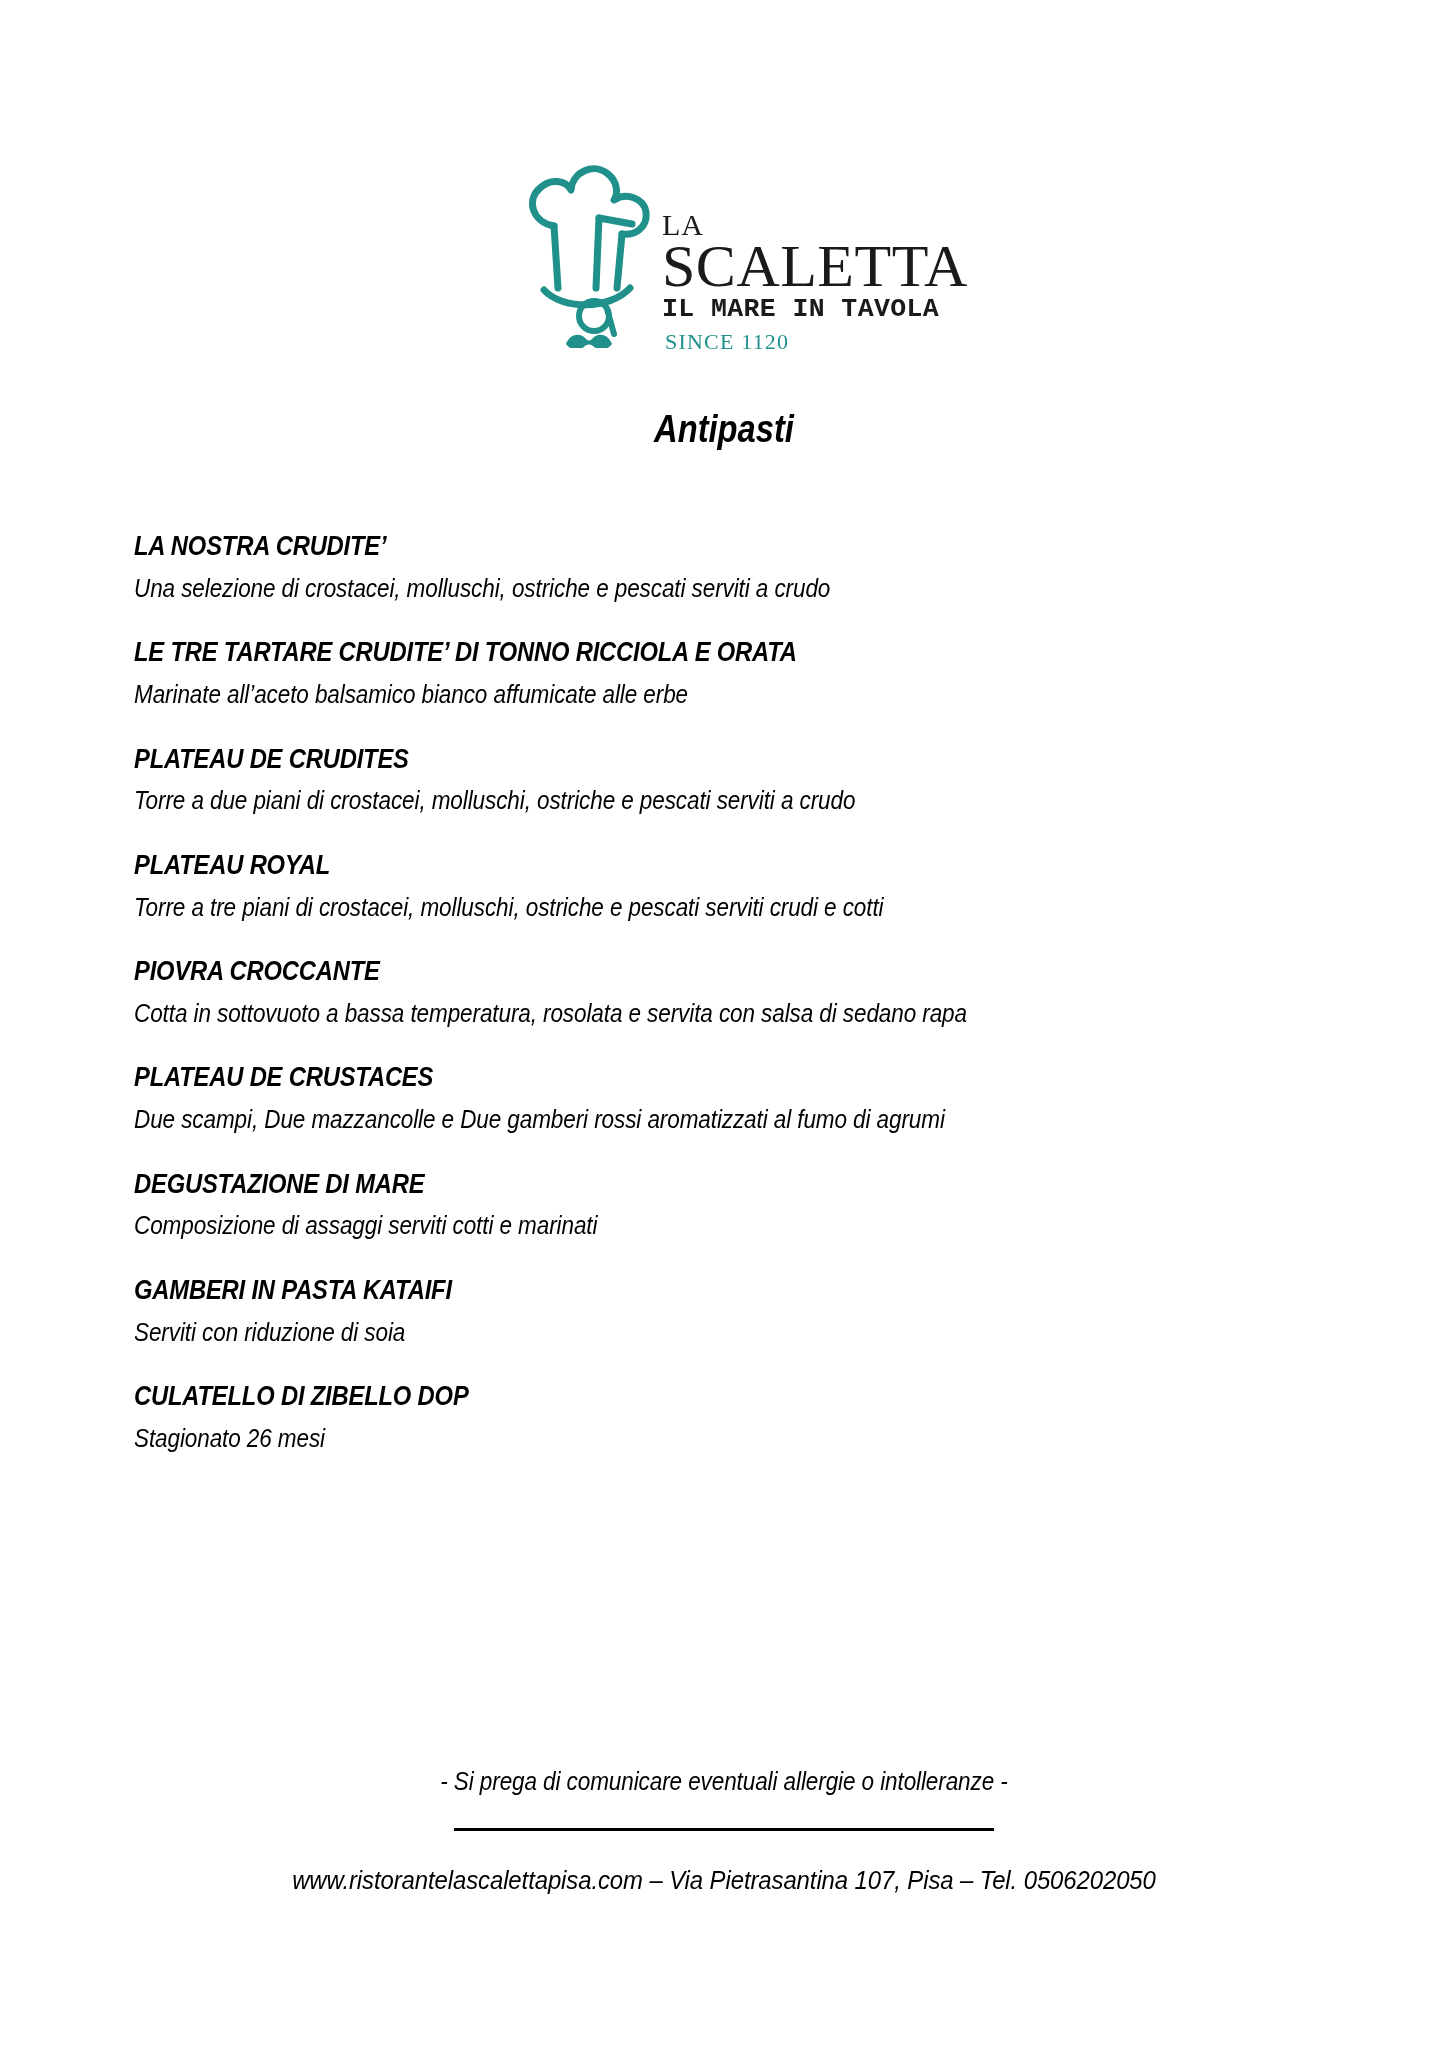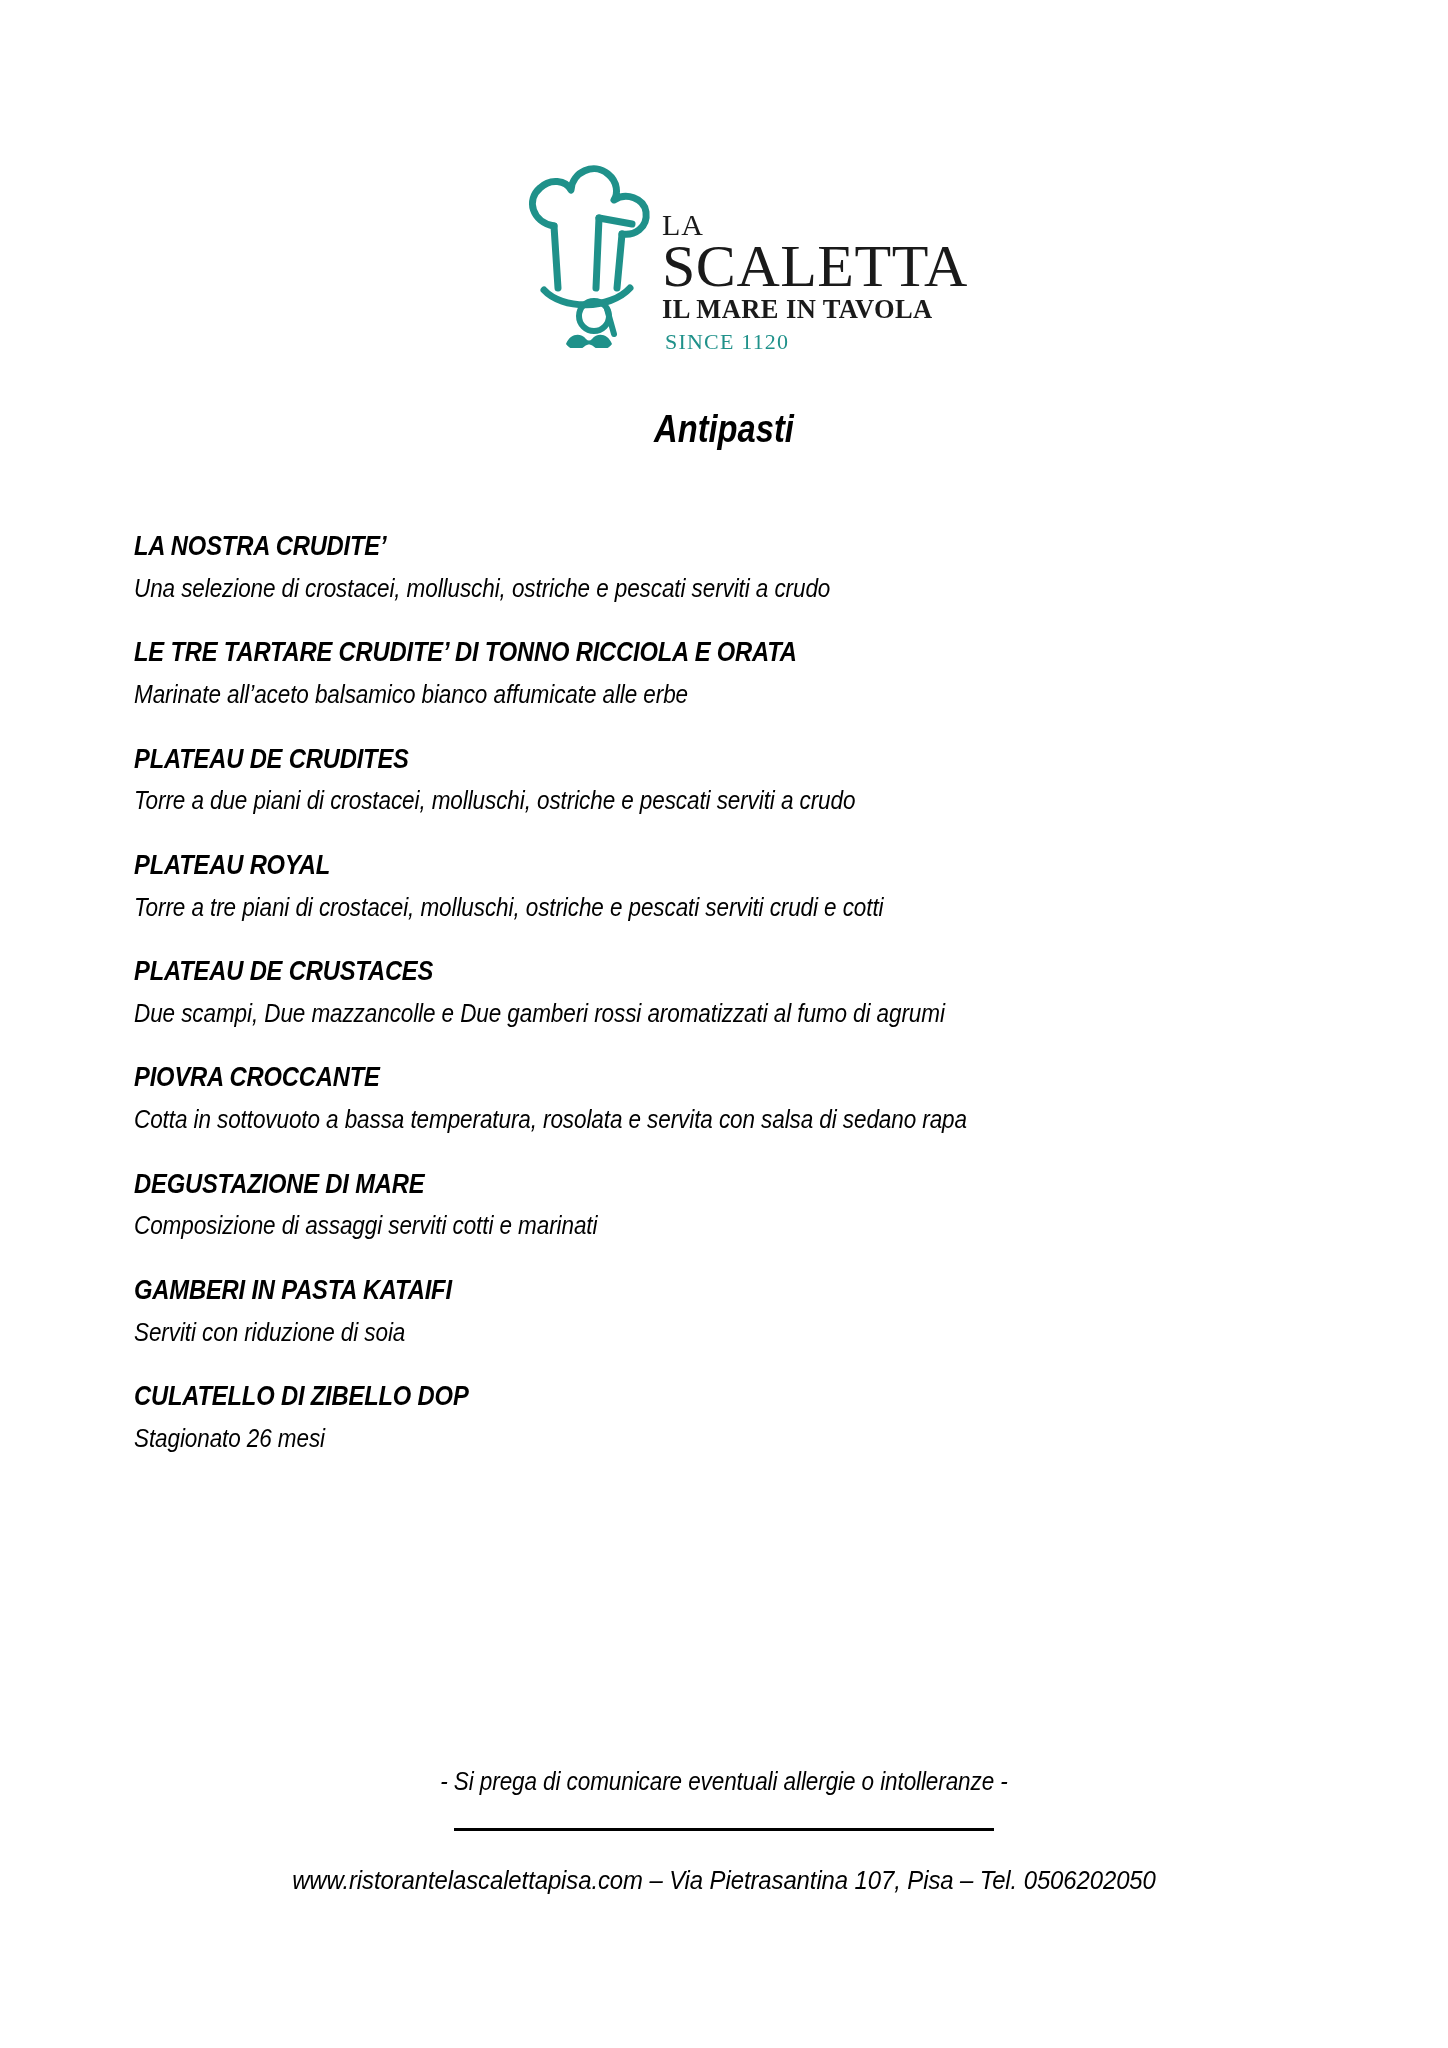--- a/index.html
+++ b/index.html
@@ -62,21 +62,21 @@
   }
   .logo-scaletta {
     font-family: "Liberation Serif", serif;
     font-size: 60px;
     letter-spacing: 0.5px;
     color: #1a1a1a;
     line-height: 0.95;
     white-space: nowrap;
   }
   .logo-tagline {
-    font-family: Liberation Serif, serif;
+    font-family: Liberation Mono, monospace;
     font-size: 26.5px;
     font-weight: 600;
     letter-spacing: 0.4px;
     color: #1a1a1a;
     line-height: 1.05;
     white-space: nowrap;
     margin-top: 1px;
   }
   .logo-since {
     font-family: "Liberation Serif", serif;
@@ -219,27 +219,27 @@
       <div class="item-name">PLATEAU DE CRUDITES</div>
       <div class="item-desc">Torre a due piani di crostacei, molluschi, ostriche e pescati serviti a crudo</div>
     </div>
 
     <div class="menu-item">
       <div class="item-name">PLATEAU ROYAL</div>
       <div class="item-desc">Torre a tre piani di crostacei, molluschi, ostriche e pescati serviti crudi e cotti</div>
     </div>
 
     <div class="menu-item">
+      <div class="item-name">PIOVRA CROCCANTE</div>
+      <div class="item-desc">Cotta in sottovuoto a bassa temperatura,  rosolata e servita con salsa di sedano rapa</div>
+    </div>
+
+    <div class="menu-item">
       <div class="item-name">PLATEAU DE CRUSTACES</div>
       <div class="item-desc">Due scampi, Due mazzancolle e Due gamberi rossi aromatizzati  al fumo di agrumi</div>
-    </div>
-
-    <div class="menu-item">
-      <div class="item-name">PIOVRA CROCCANTE</div>
-      <div class="item-desc">Cotta in sottovuoto a bassa temperatura,  rosolata e servita con salsa di sedano rapa</div>
     </div>
 
     <div class="menu-item">
       <div class="item-name">DEGUSTAZIONE DI MARE</div>
       <div class="item-desc">Composizione di assaggi serviti cotti e marinati</div>
     </div>
 
     <div class="menu-item">
       <div class="item-name">GAMBERI IN PASTA KATAIFI</div>
       <div class="item-desc">Serviti con riduzione di soia</div>

